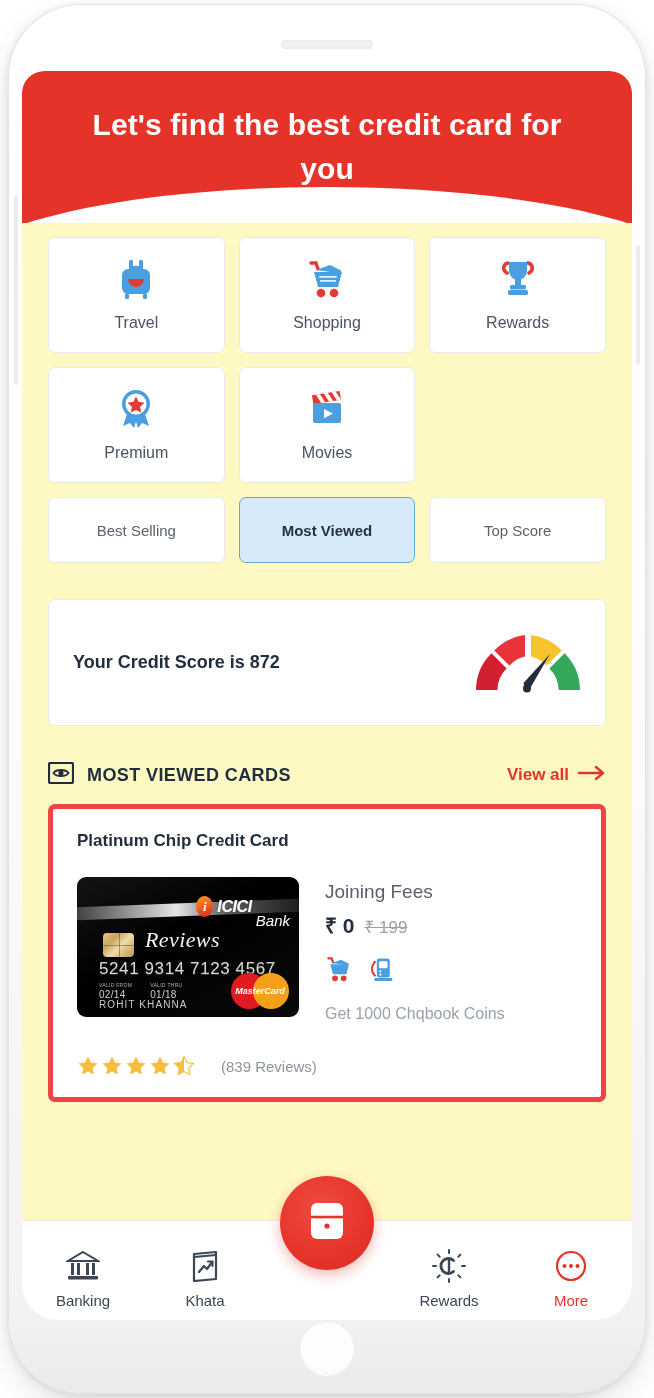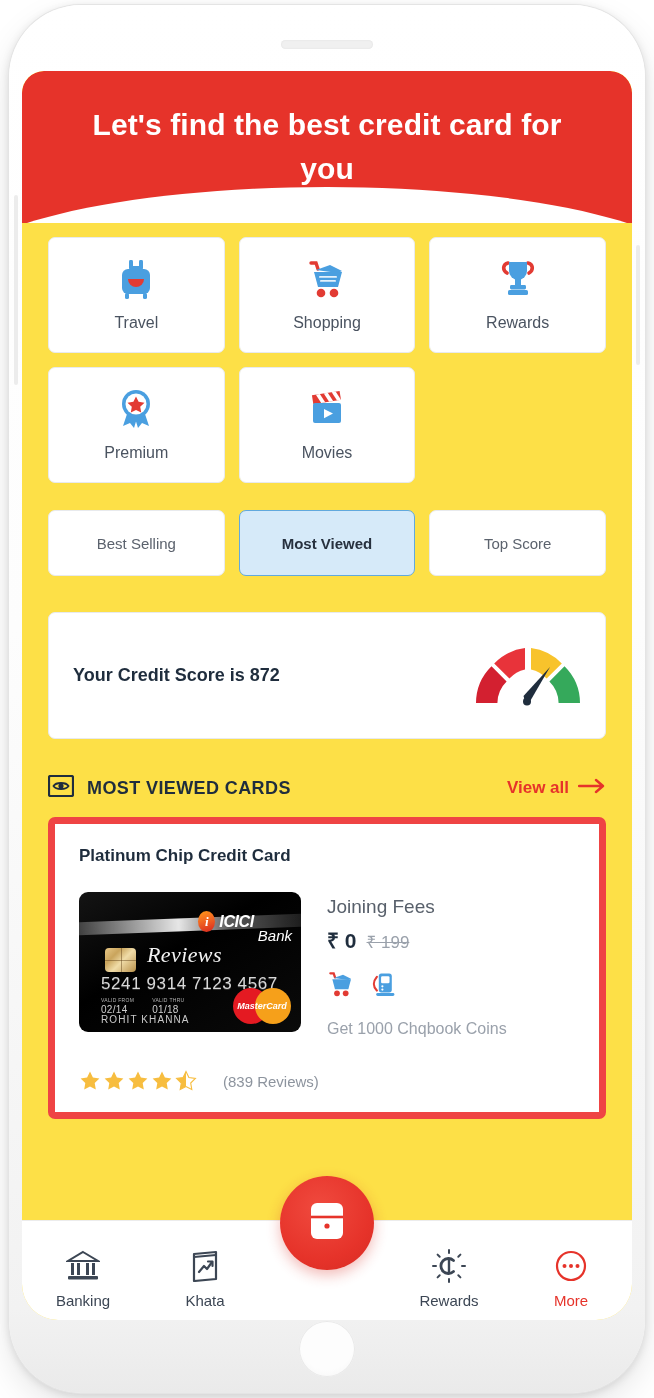--- a/index.html
+++ b/index.html
@@ -43,21 +43,21 @@
     border-radius: 50%;
     background: radial-gradient(circle at 50% 40%, #fdfdfd 60%, #f3f3f3 100%);
     box-shadow: inset 0 0 0 1px #e9e9e9;
   }
 
   
   .screen {
     position: absolute;
     left: 22px; top: 71px;
     width: 610px; height: 1249px;
-    background: #fde047;
+    background: #fef9c3;
     border-radius: 22px 22px 36px 36px;
     overflow: hidden;
   }
 
   
   .header {
     position: relative;
     width: 100%;
     height: 152px;
     background: #E6332A;
@@ -106,21 +106,21 @@
     gap: 14px;
   }
   .cat-tile .ico { height: 42px; display:flex; align-items:center; }
   .cat-label { font-size: 16px; color: #4a5360; }
 
   
   .chip-row {
     display: grid;
     grid-template-columns: repeat(3, 1fr);
     gap: 14px;
-    margin-top: 27px;
+    margin-top: 14px;
   }
   .chip {
     height: 66px;
     border: 1px solid #e8eaed;
     border-radius: 7px;
     background: #fff;
     display: flex; align-items: center; justify-content: center;
     font-size: 15px; color: #5b626d;
   }
   .chip.active {
@@ -155,21 +155,21 @@
     font-size: 18px; font-weight: bold; color: #1f2d3d; letter-spacing: .4px;
   }
   .view-all {
     display: flex; align-items: center; gap: 9px;
     color: #E6332A; font-size: 17px; font-weight: bold;
   }
 
   
   .prod-card {
     margin-top: 16px;
-    border: 7px solid #ef4444;
+    border: 5px solid #ef4444;
     border-radius: 7px;
     background: #fff;
     padding: 22px 24px 20px 24px;
   }
   .prod-title { font-size: 17px; font-weight: bold; color: #1f2d3d; }
   .prod-body { display: flex; gap: 26px; margin-top: 26px; }
 
   
   .bankcard {
     position: relative;

